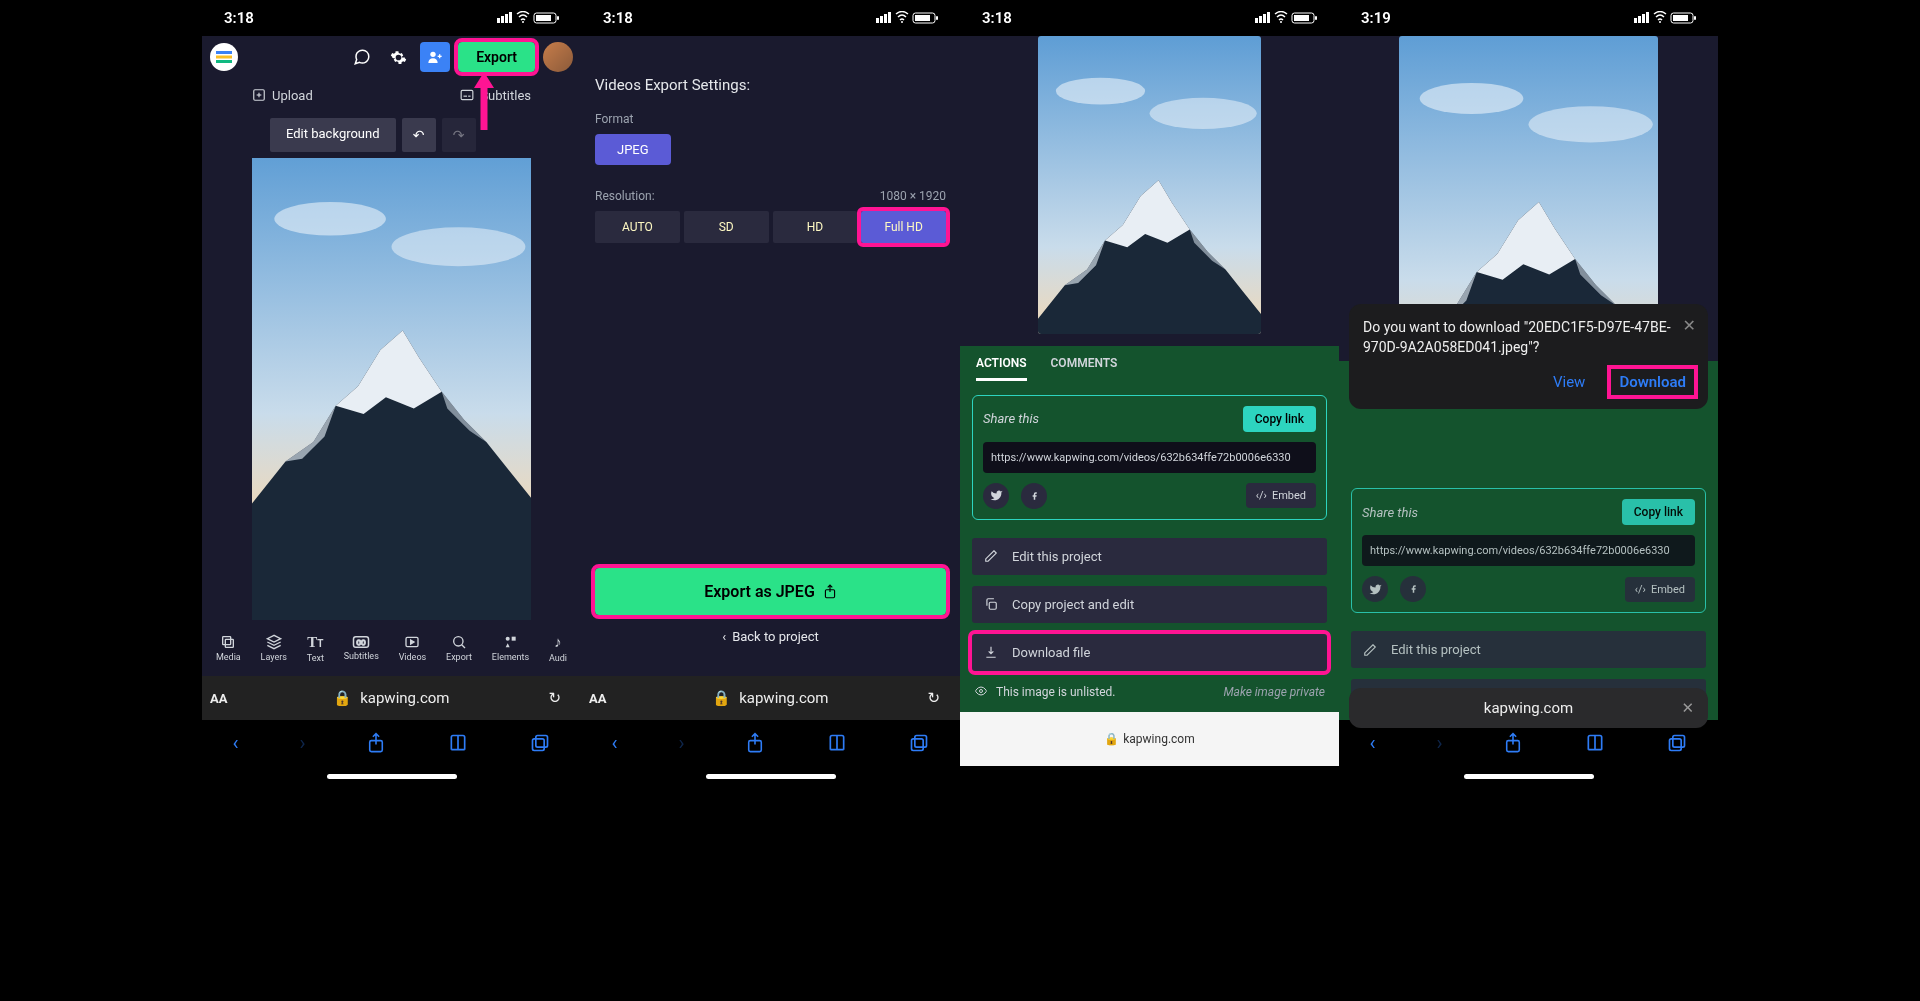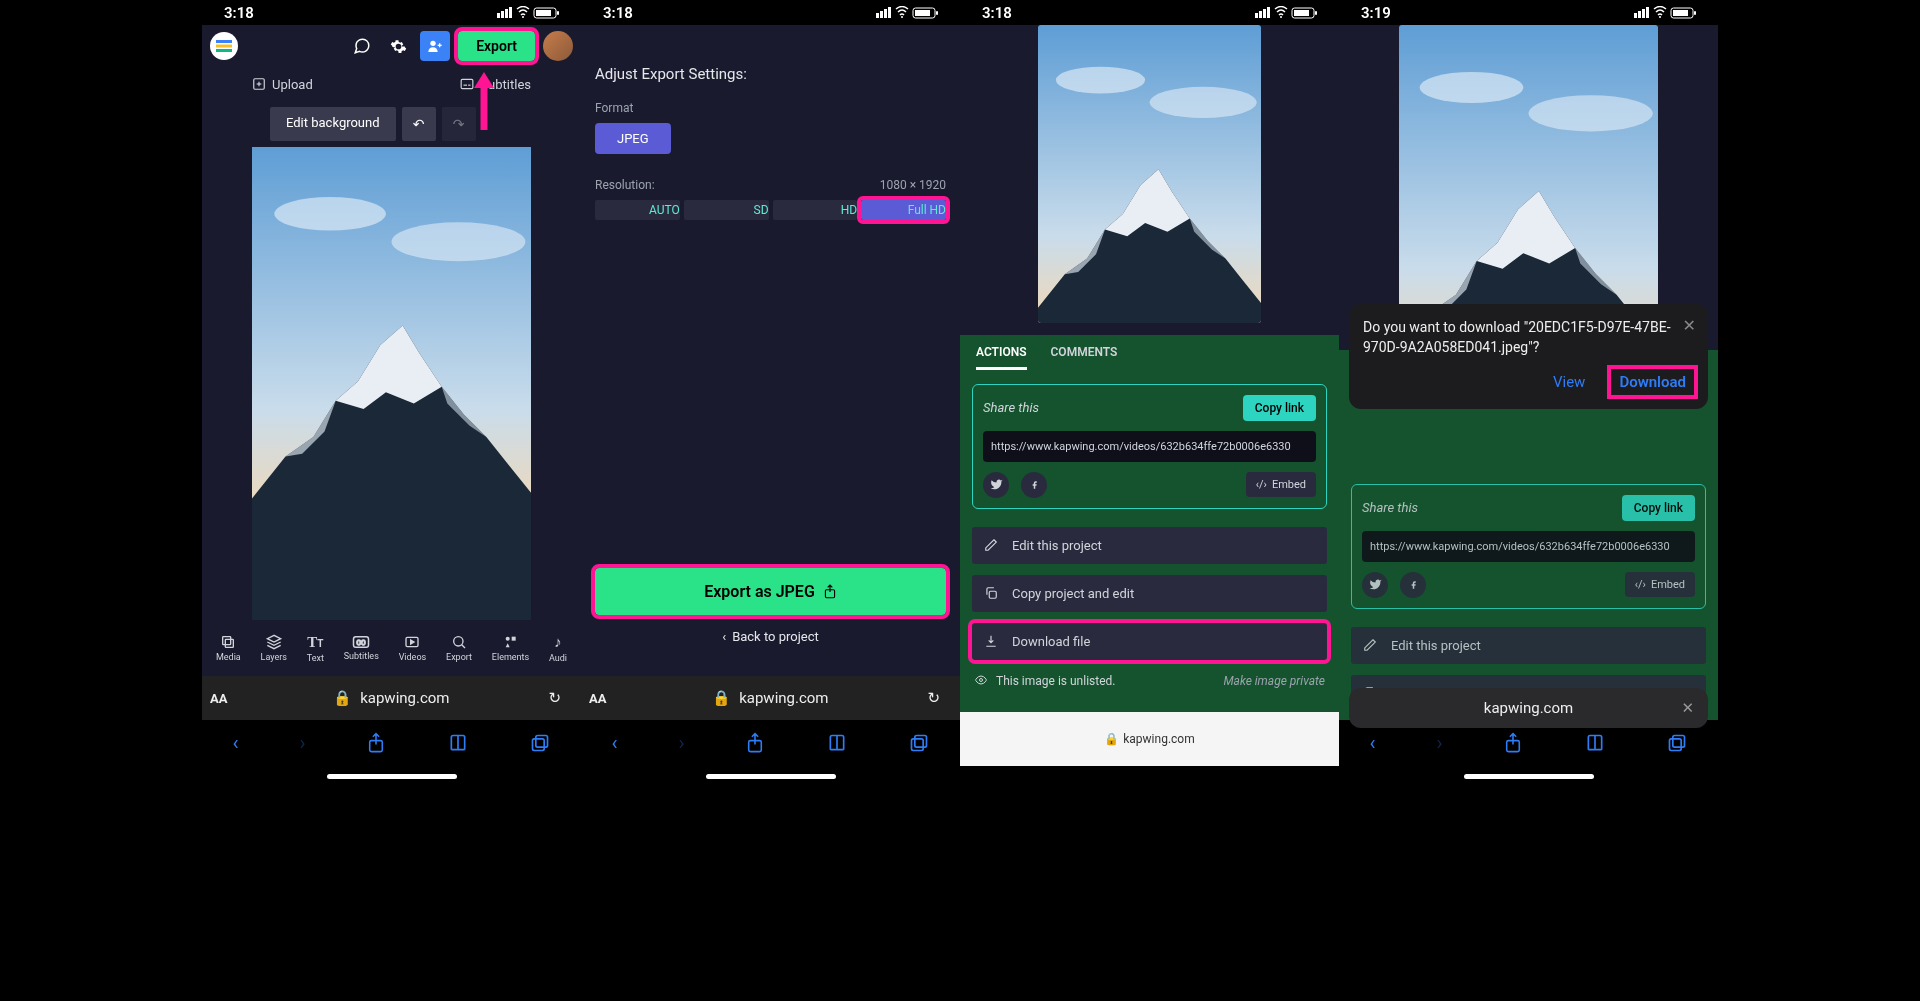--- a/index.html
+++ b/index.html
@@ -1,21 +1,21 @@
 <!DOCTYPE html>
 <html><head>
 <meta charset="utf-8">
 <style>
 * { margin:0; padding:0; box-sizing:border-box; font-family:-apple-system,BlinkMacSystemFont,"Segoe UI",Roboto,sans-serif; }
 body { background:#000; display:flex; justify-content:center; }
 .wrap { display:flex; width:1516px; height:788px; }
 .phone { width:379px; height:788px; background:#000; position:relative; overflow:hidden; display:flex; flex-direction:column; }
 
 
-.statusbar { height:25px; display:flex; align-items:center; justify-content:space-between; padding:0 22px; color:#fff; font-size:15px; font-weight:600; }
+.statusbar { height:36px; display:flex; align-items:center; justify-content:space-between; padding:0 22px; color:#fff; font-size:15px; font-weight:600; }
 
 
 .toolbar { height:42px; background:#1a1a2e; display:flex; align-items:center; padding:0 8px; gap:8px; }
 .logo { width:28px; height:28px; background:#fff; border-radius:50%; display:flex; align-items:center; justify-content:center; }
 .spacer { flex:1; }
 .iconbtn { width:28px; height:28px; display:flex; align-items:center; justify-content:center; color:#fff; font-size:16px; }
 .invite { width:30px; height:30px; background:#3b82f6; border-radius:4px; display:flex; align-items:center; justify-content:center; color:#fff; }
 .exportbtn { height:30px; padding:0 18px; background:#2ae288; color:#000; font-weight:600; font-size:14px; border-radius:4px; display:flex; align-items:center; }
 .hl-mag { outline:4px solid #ff1493; }
 .avatar { width:30px; height:30px; border-radius:50%; background:linear-gradient(135deg,#c77d4a,#8b5a3a); }
@@ -45,21 +45,21 @@
 .homebar div{ width:130px; height:5px; background:#fff; border-radius:3px; margin-top:8px; }
 .homebar.dark div{ background:#000; }
 
 
 .exportpanel { flex:1; background:#1a1a2e; padding:18px 14px; color:#e5e7eb; display:flex; flex-direction:column; }
 .ex-title { font-size:15px; margin-bottom:18px; }
 .ex-label { font-size:12px; color:#9ca3af; margin-bottom:8px; }
 .jpeg { background:#5b5bd6; color:#fff; padding:8px 22px; border-radius:4px; display:inline-block; font-size:13px; margin-bottom:24px; width:fit-content;}
 .resrow { display:flex; justify-content:space-between; align-items:flex-end; margin-bottom:8px; font-size:12px; color:#9ca3af;}
 .resbtns { display:flex; gap:4px; }
-.resbtn { flex:1; text-align:right; padding:3px 0; background:#2a2a3e; color:#5eead4; font-size:12px; border-radius:2px; }
+.resbtn { flex:1; text-align:center; padding:9px 0; background:#2a2a3e; color:#fef9c3; font-size:12px; border-radius:2px; }
 .resbtn.sel { background:#5b5bd6; }
 .exportas { background:#2ae288; color:#000; font-weight:600; padding:14px; text-align:center; border-radius:4px; display:flex; align-items:center; justify-content:center; gap:8px; }
 .backproj { color:#e5e7eb; text-align:center; padding:14px; font-size:13px; display:flex; align-items:center; justify-content:center; gap:6px; }
 
 
 .arrow { position:absolute; color:#ff1493; font-size:42px; font-weight:900; }
 
 
 .content34 { flex:1; background:#14532d; overflow:hidden; display:flex; flex-direction:column; }
 .preview34 { background:#1a1a2e; padding:0 50px 12px; }
@@ -284,21 +284,21 @@
 
 <div class="phone">
   <div class="statusbar">
     <span>3:18</span>
     <svg width="62" height="14">
           <use href="#statusright"></use>
         </svg>
   </div>
   <div style="height:22px;background:#1a1a2e"></div>
   <div class="exportpanel">
-    <div class="ex-title">Adjust Export Settings:</div>
+    <div class="ex-title">Videos Export Settings:</div>
     <div class="ex-label">Format</div>
     <div class="jpeg">JPEG</div>
     <div class="resrow">
       <span>Resolution:</span>
       <span>1080 × 1920</span>
     </div>
     <div class="resbtns">
       <div class="resbtn">AUTO</div>
       <div class="resbtn">SD</div>
       <div class="resbtn">HD</div>

